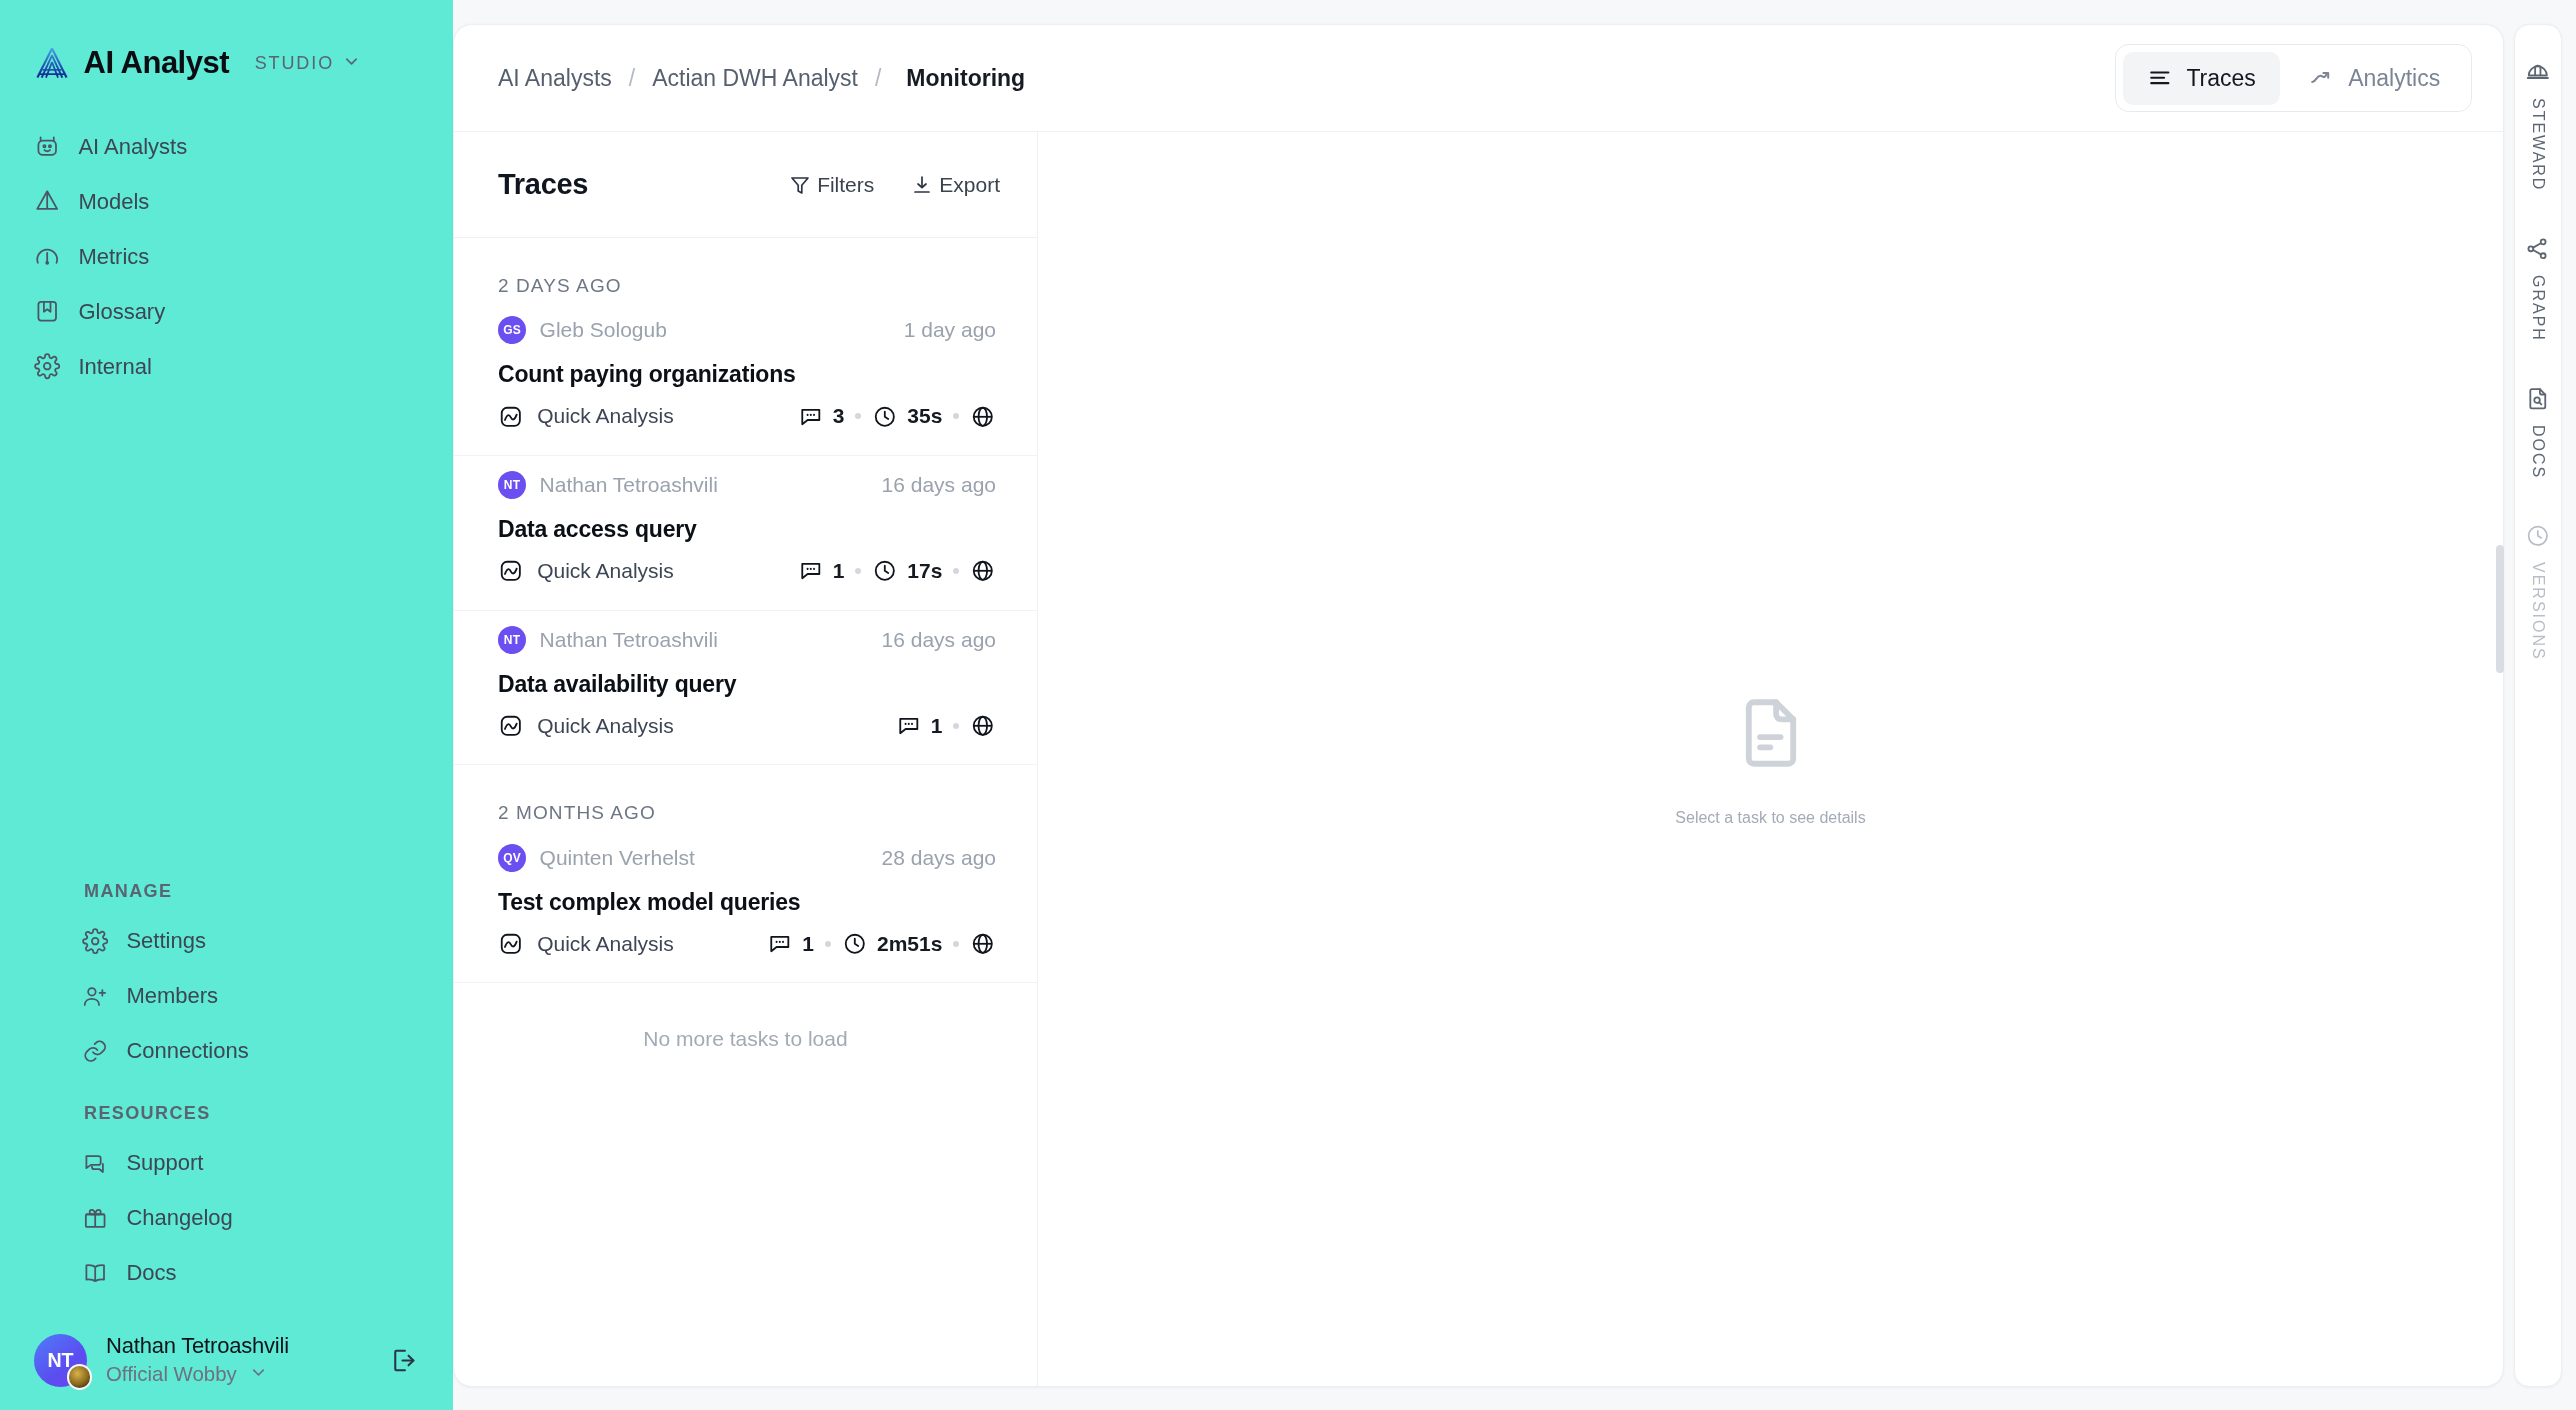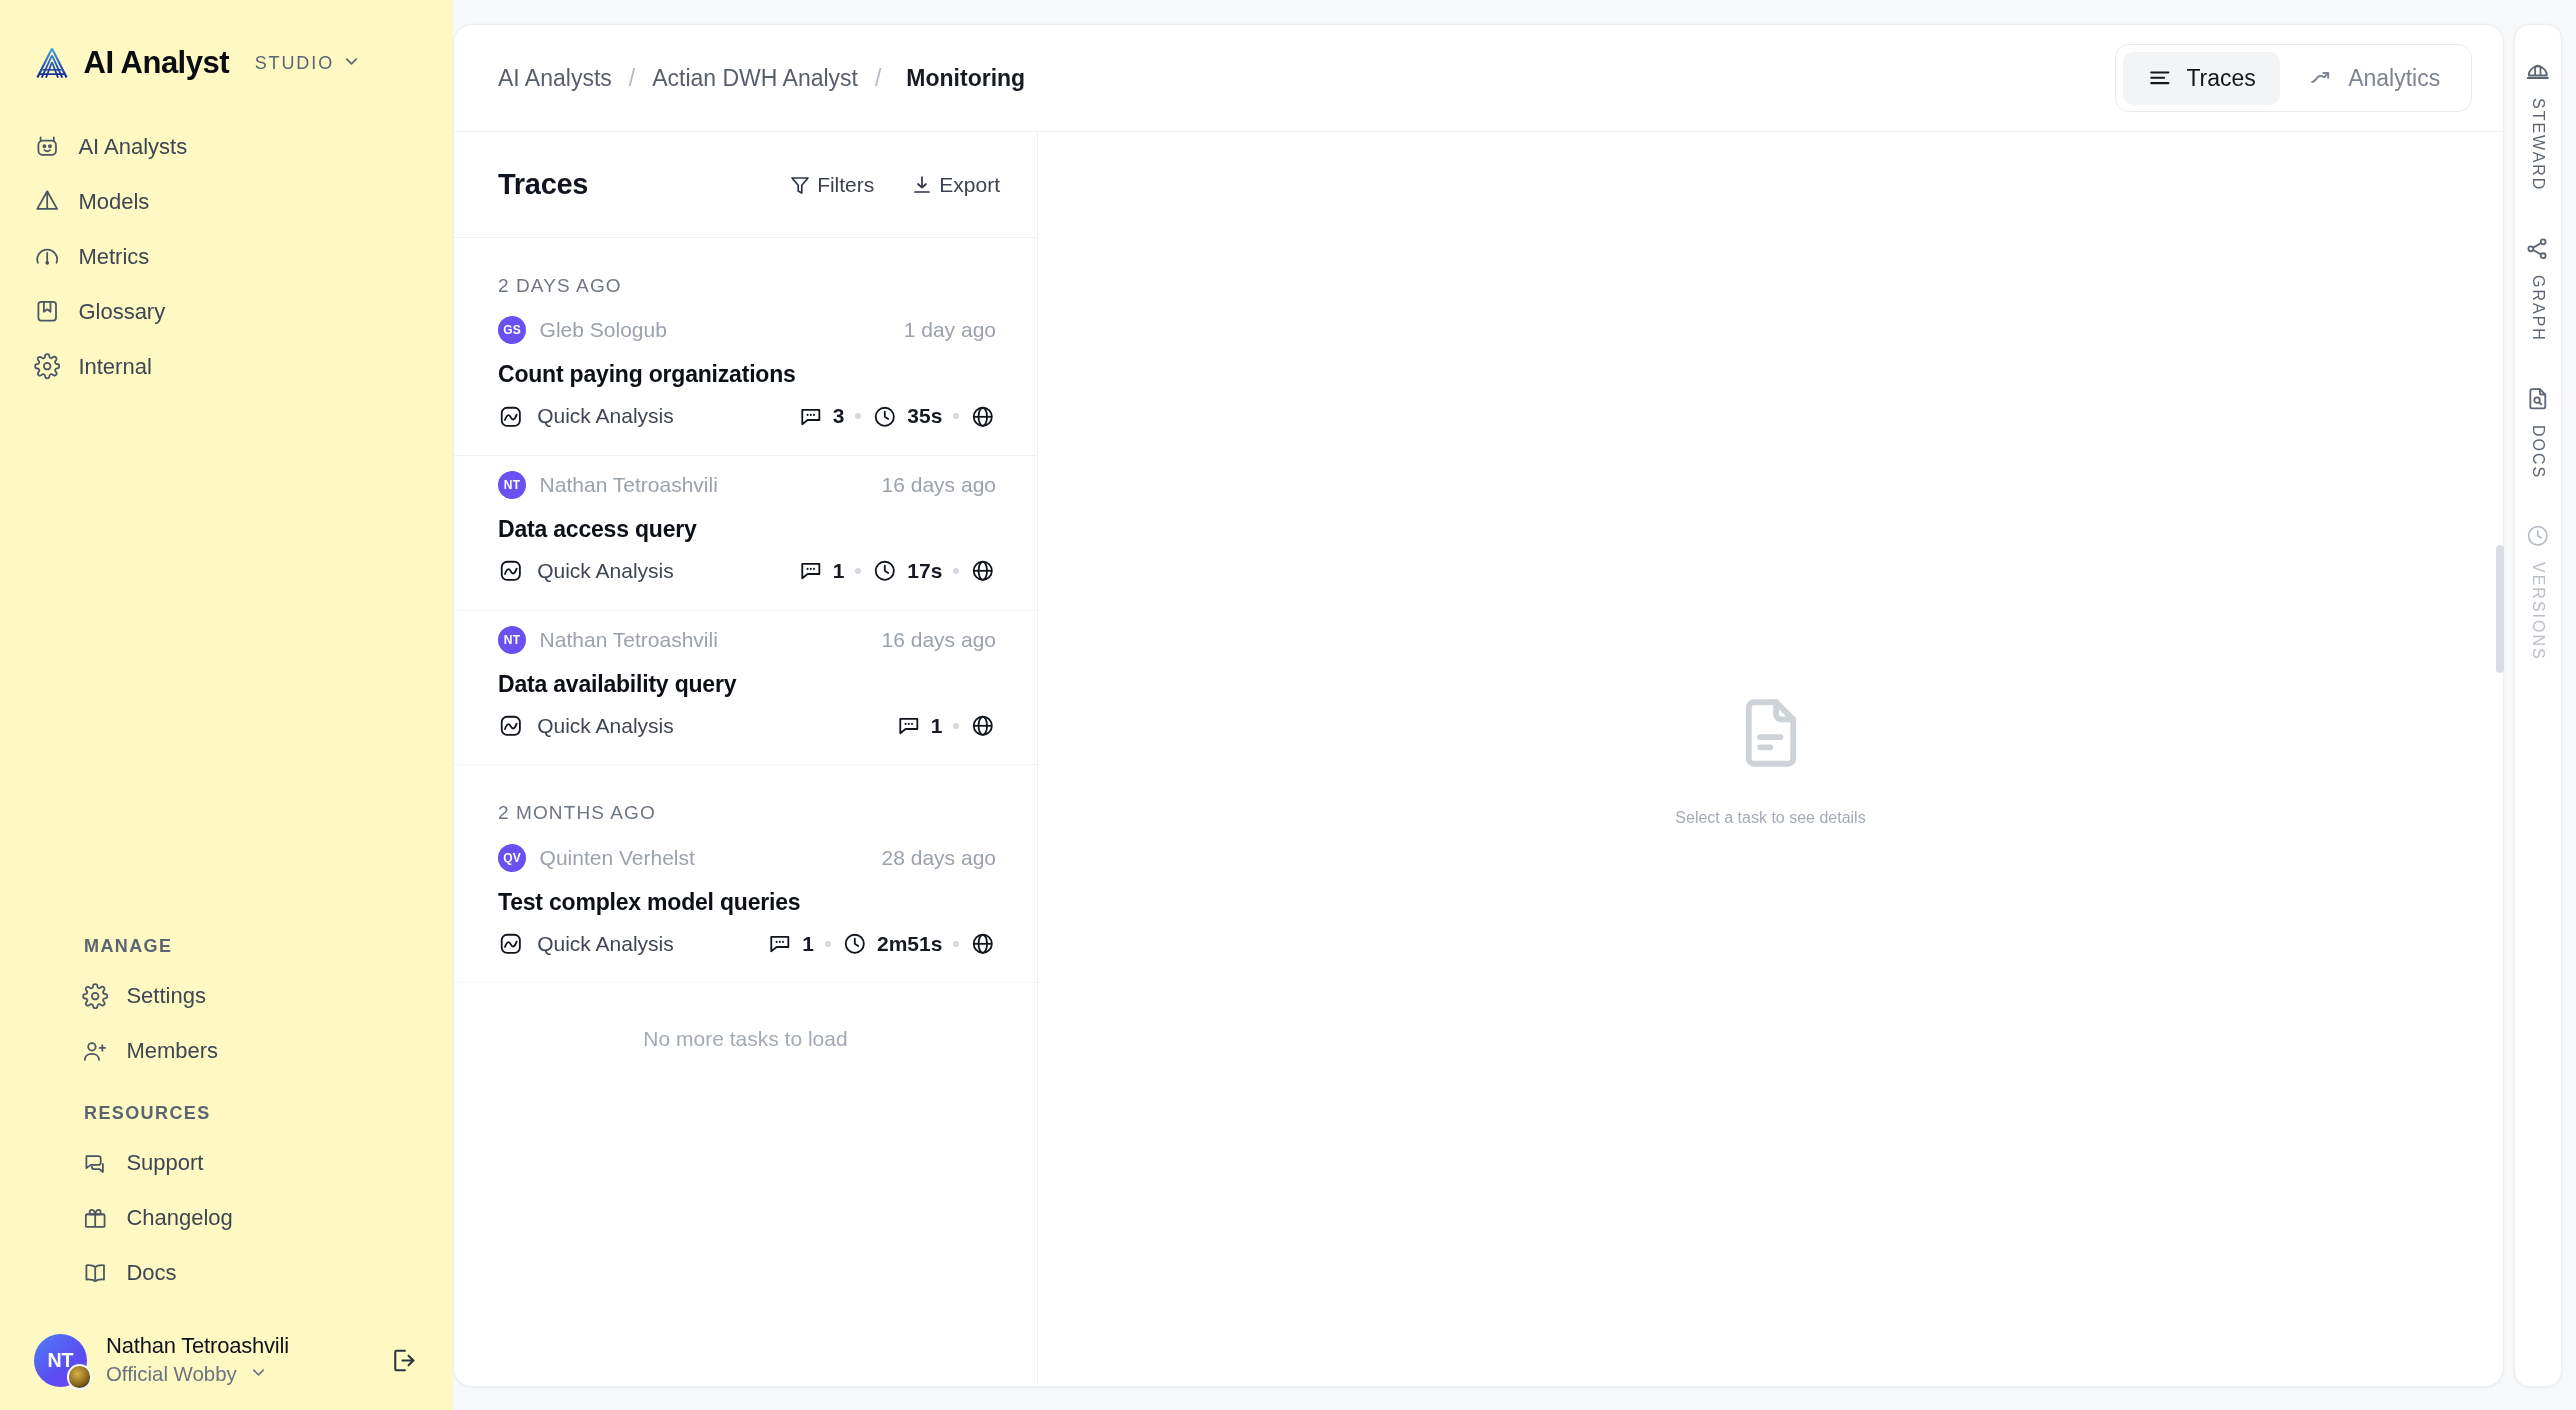--- a/index.html
+++ b/index.html
@@ -7,21 +7,21 @@
     width: 2576px; height: 1411px;
     background: #f7f8fa;
     font-family: "Liberation Sans", sans-serif;
     overflow: hidden;
   }
   .app { display: flex; width: 2576px; height: 1411px; }
 
   
   .sidebar {
     width: 453px; height: 1411px;
-    background: #fef9c3;
+    background: #5eead4;
     display: flex; flex-direction: column;
     padding: 39px 0 0 0;
     flex: 0 0 453px;
   }
   .brand { display: flex; align-items: center; gap: 13.6px; padding: 0 0 0 34px; height: 48px; }
   .brand-logo { width: 36px; height: 36px; flex: 0 0 36px; }
   .brand-name { font-size: 31px; font-weight: 700; color: #0b0d12; letter-spacing: -0.5px; }
   .brand-studio { display: flex; align-items: center; gap: 7.7px; margin-left: 12px; }
   .brand-studio-label { font-size: 18px; color: #5a6472; letter-spacing: 1.9px; font-weight: 400; }
 
@@ -278,20 +278,29 @@
       <div class="nav-item">
         <span class="ico">
           <svg viewBox="0 0 24 24" fill="none" stroke="#4b5563" stroke-width="1.6" stroke-linecap="round" stroke-linejoin="round">
               <circle cx="9" cy="8" r="3.4"></circle>
               <path d="M2.5 20c0-3.6 2.9-5.6 6.5-5.6s6.5 2 6.5 5.6"></path>
               <path d="M18.5 6.5v5M16 9h5"></path>
             </svg>
         </span>
         <span>Members</span>
       </div>
+      <div class="nav-item">
+        <span class="ico">
+          <svg viewBox="0 0 24 24" fill="none" stroke="#4b5563" stroke-width="1.6" stroke-linecap="round" stroke-linejoin="round">
+              <path d="M10 13a5 5 0 0 0 7.5.6l2.5-2.5a5 5 0 0 0-7-7L11.5 5.6"></path>
+              <path d="M14 11a5 5 0 0 0-7.5-.6L4 12.9a5 5 0 0 0 7 7l1.4-1.4"></path>
+            </svg>
+        </span>
+        <span>Connections</span>
+      </div>
     </div>
 
     <div class="nav-group" style="margin-top:24px">
       <div class="section-head">RESOURCES</div>
       <div class="nav-item">
         <span class="ico">
           <svg viewBox="0 0 24 24" fill="none" stroke="#4b5563" stroke-width="1.6" stroke-linejoin="round">
               <path d="M4 5.5h11a2 2 0 0 1 2 2v4a2 2 0 0 1-2 2H8l-4 3z"></path>
               <path d="M9 14.5v1a2 2 0 0 0 2 2h5l3 2.5v-8"></path>
             </svg>

